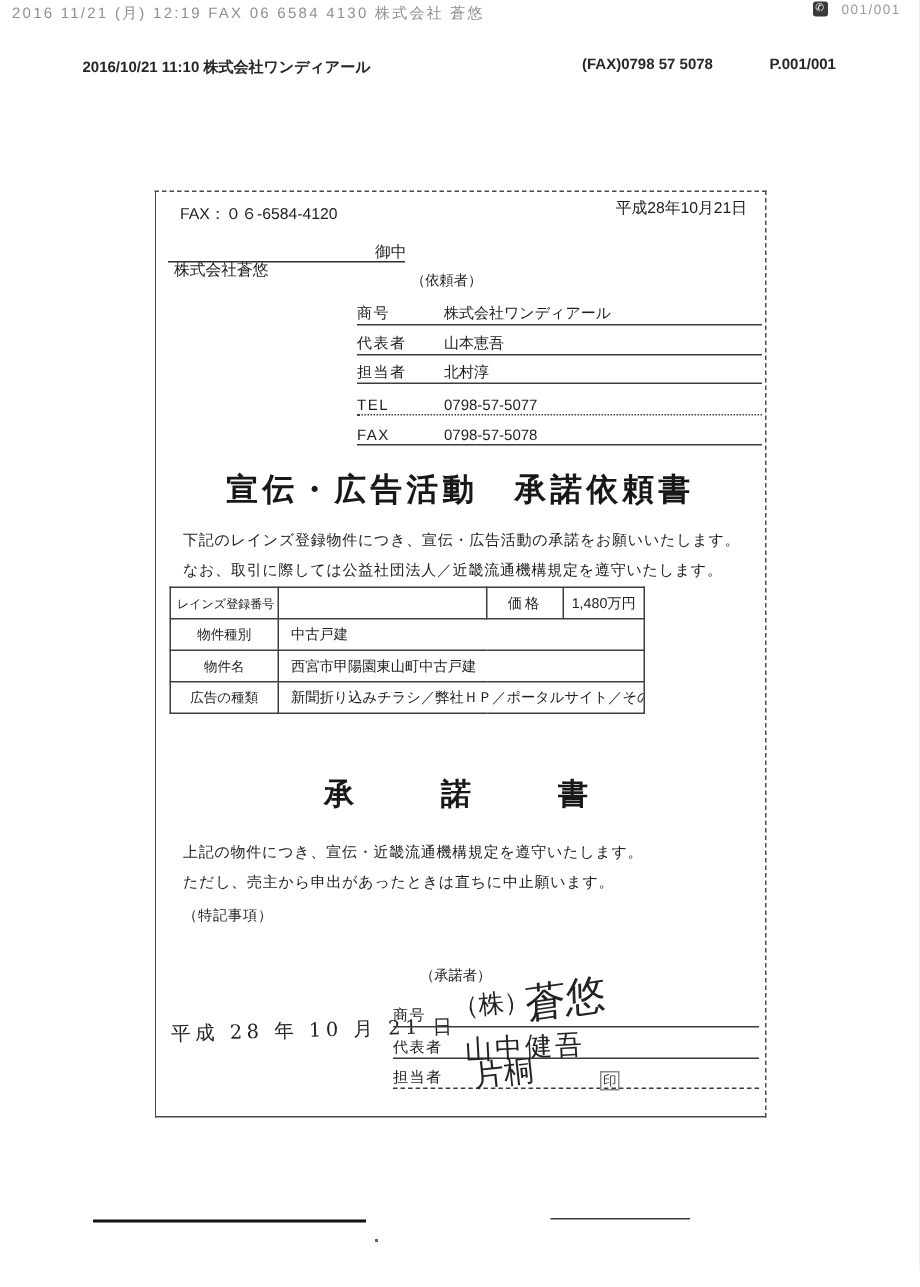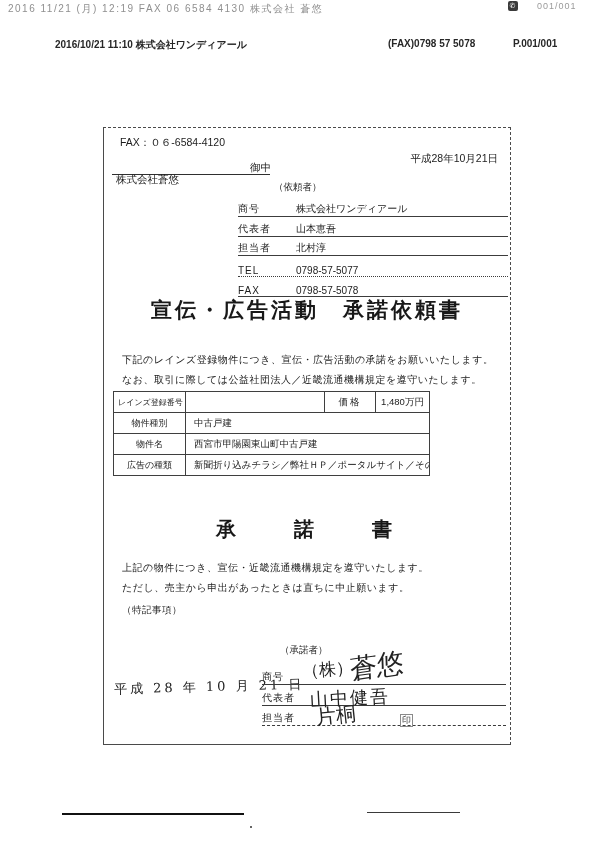--- a/index.html
+++ b/index.html
@@ -11,21 +11,21 @@
     color:#1c1c1c;
     overflow:hidden;
     margin:0 auto;
   }
   
   .fax-hdr1{
     position:absolute;left:8px;top:2px;width:470px;
     font-size:10px;color:#8f8f8f;letter-spacing:1.5px;white-space:nowrap;
   }
   .fax-hdr1-right{
-    position:absolute;left:508px;top:1px;display:flex;align-items:center;gap:19px;
+    position:absolute;left:542px;top:1px;display:flex;align-items:center;gap:9px;
     font-size:9px;color:#9a9a9a;letter-spacing:1px;
   }
   .fax-icon{
     width:10px;height:10px;background:#3a3a3a;border-radius:2px;
     color:#fff;font-size:7px;line-height:10px;text-align:center;display:inline-block;
   }
   .fax-hdr2{
     position:absolute;left:55px;top:38px;width:540px;
     font-size:10px;font-weight:bold;color:#272727;white-space:nowrap;
   }
@@ -44,21 +44,21 @@
   .fieldrow{
     position:absolute;left:134px;width:270px;height:19px;
     border-bottom:1px solid #3c3c3c;
     display:flex;align-items:flex-end;
     font-size:10px;
   }
   .fieldrow .flabel{width:58px;letter-spacing:1px;}
   .fieldrow .fvalue{flex:1;}
   
   .doc-title{
-    position:absolute;left:0;top:168px;width:100%;text-align:center;
+    position:absolute;left:0;top:184px;width:100%;text-align:center;
     font-family:"DejaVu Serif","Liberation Serif",serif;
     font-size:21px;font-weight:600;letter-spacing:3px;color:#181818;
   }
   .consent-title{
     position:absolute;left:0;top:388px;width:100%;text-align:center;
     font-family:"DejaVu Serif","Liberation Serif",serif;
     font-size:20px;font-weight:600;letter-spacing:6px;color:#181818;
   }
   .bodyline{position:absolute;left:18px;font-size:10px;letter-spacing:0.5px;white-space:nowrap;}
   
@@ -105,21 +105,21 @@
 
   <div class="fax-hdr2">
     <span>2016/10/21    11:10 株式会社ワンディアール</span>
     <span class="fnum">(FAX)0798 57 5078</span>
     <span class="pnum">P.001/001</span>
   </div>
 
   <div class="frame">
 
     <div class="abs t10" style="left:16px;top:8px;">FAX：０６-6584-4120</div>
-    <div class="abs t10" style="right:12px;top:24px;">平成28年10月21日</div>
+    <div class="abs t10" style="right:12px;top:4px;">平成28年10月21日</div>
 
     <div class="abs addr-line" style="left:8px;top:28px;width:158px;height:18px;">
       <span class="t10" style="position:absolute;left:4px;top:1px;margin-top:16px;">株式会社蒼悠</span>
     </div>
     <div class="abs t10" style="left:146px;top:33px;">御中</div>
 
     <div class="abs" style="left:170px;top:53px;font-size:9.5px;">（依頼者）</div>
 
     <div class="fieldrow" style="top:69px;">
       <span class="flabel">商号</span>

